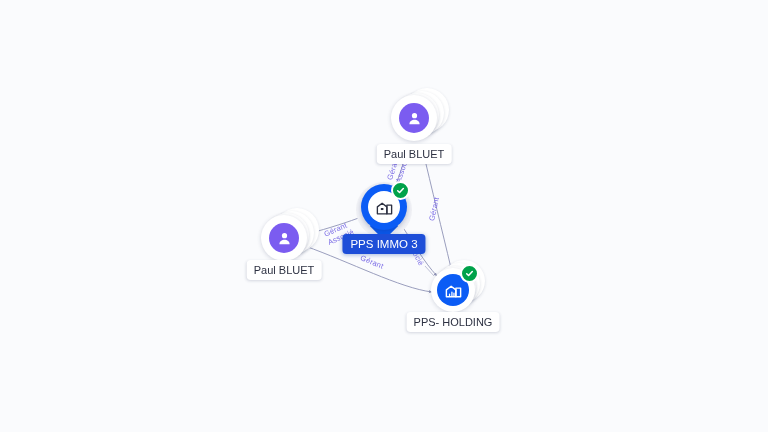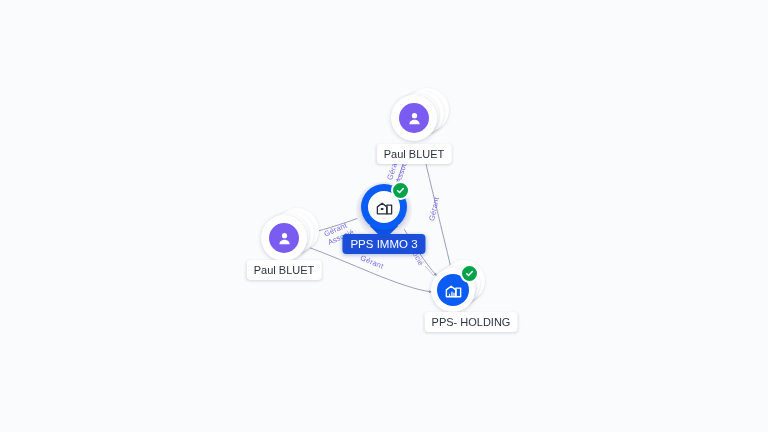--- a/index.html
+++ b/index.html
@@ -310,16 +310,16 @@
           <path d="M15 20V9h6v11z"></path>
           <path d="M7 16.5v2.6M10 14v5.1M12.6 15.4v3.7" stroke="#ffffff" stroke-width="1.6"></path>
         </svg>
       </div>
       <div class="badge-check" style="left:29px; top:-4px;">
         <svg width="9" height="9" viewBox="0 0 24 24" fill="none" stroke="#ffffff" stroke-width="4" stroke-linecap="round" stroke-linejoin="round">
           <path d="M4.5 12.5 L9.5 17.5 L19.5 6.5"></path>
         </svg>
       </div>
     </div>
-    <div class="node-label" style="left:18px; top:22px;">PPS- HOLDING</div>
+    <div class="node-label" style="left:0; top:22px;">PPS- HOLDING</div>
   </div>
 
 </div>
 
 </body></html>

